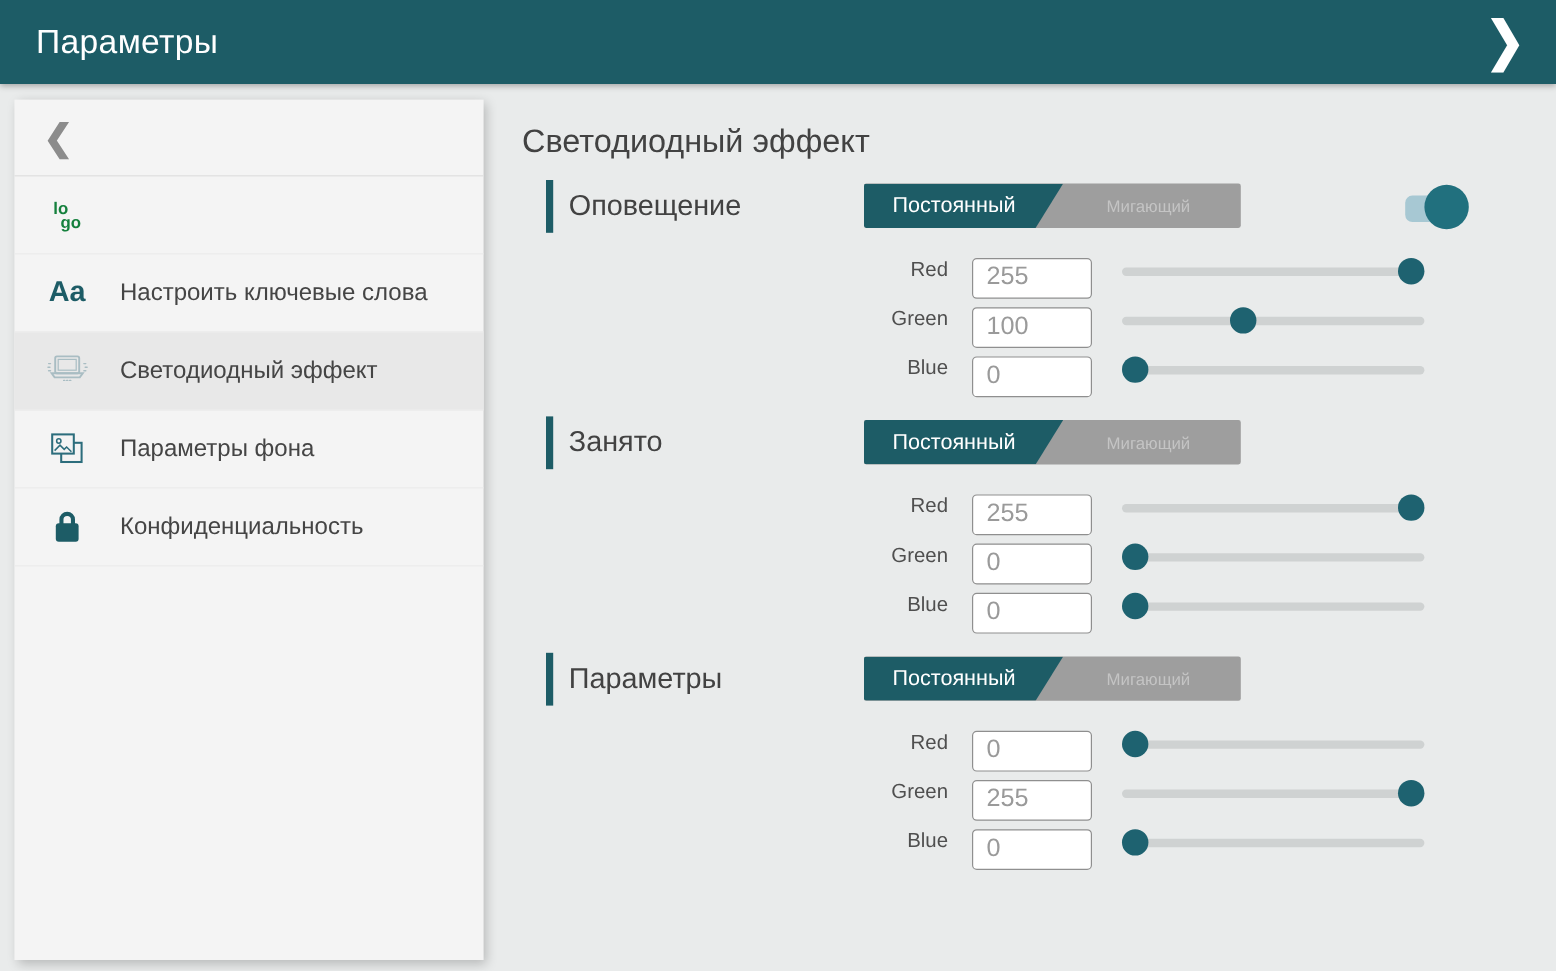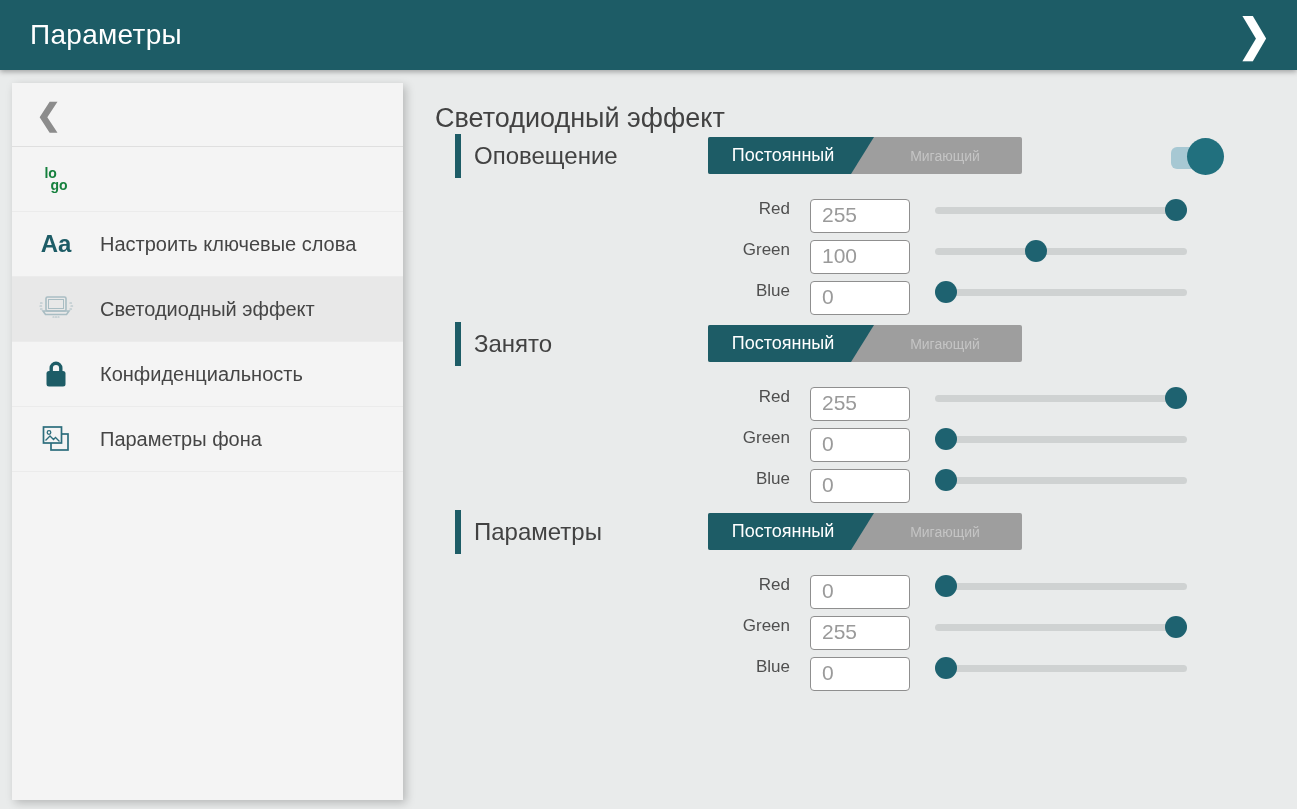--- a/index.html
+++ b/index.html
@@ -49,27 +49,27 @@
   .logo-icon .l2 { margin-left:6px; }
   .keywords-icon { font-size:24px; font-weight:bold; color:#1d5c66; }
 
   
   .main {
     position:absolute; left:403px; top:70px; right:0; bottom:0;
     padding:33px 0 0 32px;
   }
   .main-title { font-size:27px; color:#424242; }
 
-  .led-section { margin-left:20px; }
+  .led-section { margin-left:20px; margin-top:16px; }
   .section-header { position:relative; height:44px; display:flex; align-items:center; }
   .accent-bar { width:6px; height:44px; background:#1d5c66; margin-right:13px; flex:none; }
   .section-label { font-size:24px; color:#424242; }
 
   .mode-toggle {
-    position:absolute; left:253px; top:3px; width:314px; height:37px;
+    position:absolute; left:265px; top:3px; width:314px; height:37px;
     background:#9e9e9e; border-radius:2px; display:flex; overflow:hidden; cursor:pointer;
   }
   .mode-constant {
     width:166px; flex:none; background:#1d5c66; color:#ffffff;
     clip-path:polygon(0 0, 100% 0, calc(100% - 23px) 100%, 0 100%);
     display:flex; align-items:center; justify-content:center;
     font-size:18px; padding-right:16px;
   }
   .mode-blinking {
     flex:1; display:flex; align-items:center; justify-content:center;
@@ -131,38 +131,38 @@
         <path d="M17 24 h1 M19.5 24 h1 M22 24 h1" stroke-width="1.2"></path>
         <path d="M4.5 10 h1.6 M4 13 h1.6 M4.5 16 h1.6" stroke-width="1.2"></path>
         <path d="M33.9 10 h1.6 M35 13 h1.6 M33.9 16 h1.6" stroke-width="1.2"></path>
       </svg>
     </span>
     <span class="nav-label">Светодиодный эффект</span>
   </div>
 
   <div class="nav-item">
     <span class="nav-icon-box">
-      <svg width="26" height="30" viewBox="0 0 26 30">
-        <path d="M13 2.5 a6.5 6.5 0 0 1 6.5 6.5 v5 h-3.4 v-5 a3.1 3.1 0 0 0 -6.2 0 v5 h-3.4 v-5 A6.5 6.5 0 0 1 13 2.5 z" fill="#1d5c66"></path>
-        <rect x="3.5" y="12" width="19" height="15.5" rx="2.5" fill="#1d5c66"></rect>
-      </svg>
-    </span>
-    <span class="nav-label">Конфиденциальность</span>
-  </div>
-
-  <div class="nav-item">
-    <span class="nav-icon-box">
       <svg width="32" height="32" viewBox="0 0 32 32" fill="none" stroke="#2c6d7c" stroke-width="1.7">
         <rect x="11" y="11" width="17" height="16"></rect>
         <rect x="3.5" y="4" width="18" height="16" fill="#f4f4f4"></rect>
         <circle cx="9" cy="9.5" r="1.8" stroke-width="1.3"></circle>
         <path d="M5.5 17.5 l4.5-4.5 3.5 3.5 2-2 4 4" stroke-width="1.3"></path>
       </svg>
     </span>
     <span class="nav-label">Параметры фона</span>
+  </div>
+
+  <div class="nav-item">
+    <span class="nav-icon-box">
+      <svg width="26" height="30" viewBox="0 0 26 30">
+        <path d="M13 2.5 a6.5 6.5 0 0 1 6.5 6.5 v5 h-3.4 v-5 a3.1 3.1 0 0 0 -6.2 0 v5 h-3.4 v-5 A6.5 6.5 0 0 1 13 2.5 z" fill="#1d5c66"></path>
+        <rect x="3.5" y="12" width="19" height="15.5" rx="2.5" fill="#1d5c66"></rect>
+      </svg>
+    </span>
+    <span class="nav-label">Конфиденциальность</span>
   </div>
 </div>
 
 <div class="main">
   <div class="main-title">Светодиодный эффект</div>
 
   <div class="led-section">
     <div class="section-header">
       <div class="accent-bar"></div>
       <div class="section-label">Оповещение</div>

